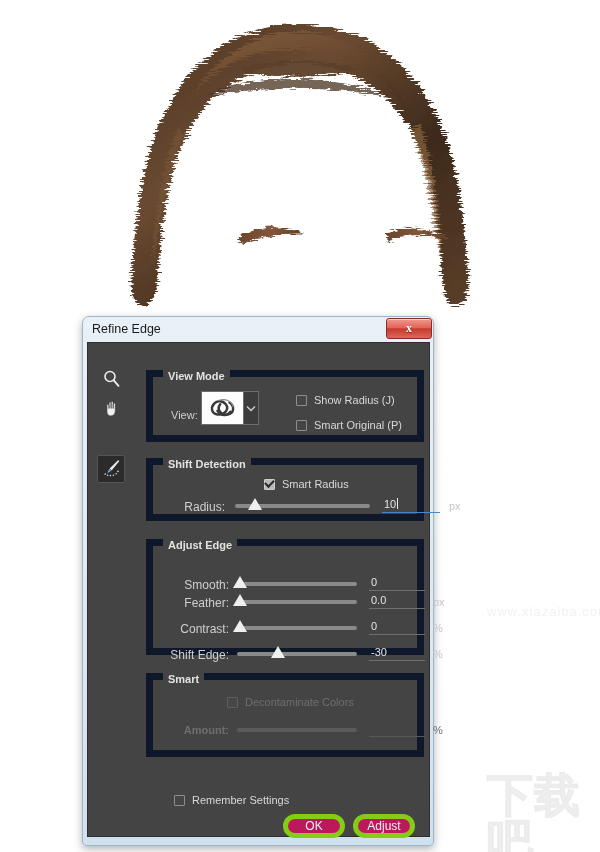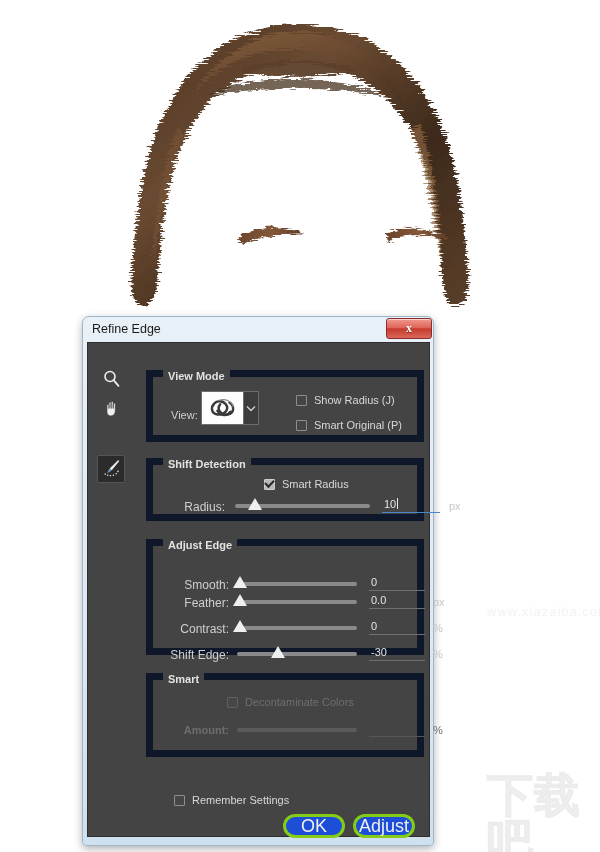--- a/index.html
+++ b/index.html
@@ -222,22 +222,22 @@
     position:absolute;left:68px;top:0;width:200px;height:20px;
     background:#4b4b4b;border:1px solid #6e6e6e;box-sizing:border-box;
     display:flex;align-items:center;cursor:pointer;
   }
   #output-to-value{flex:1;padding-left:7px;font-size:11px;color:#ececec;}
   #output-to-arrow{width:22px;display:flex;align-items:center;justify-content:center;}
 
   
   .dlg-btn{
     position:absolute;top:471px;height:24px;
-    border:3px solid #84cc16;border-radius:12px;
-    background:#1d4ed8;color:#f0f0f0;font-size:18px;
+    border:5px solid #84cc16;border-radius:12px;
+    background:#be185d;color:#f0f0f0;font-size:12px;
     display:flex;align-items:center;justify-content:center;
     cursor:pointer;box-sizing:border-box;
   }
   #btn-ok{left:195px;width:62px;}
   #btn-cancel{left:265px;width:62px;}
 </style>
 </head>
 <body>
 
 <div id="canvas-area">

